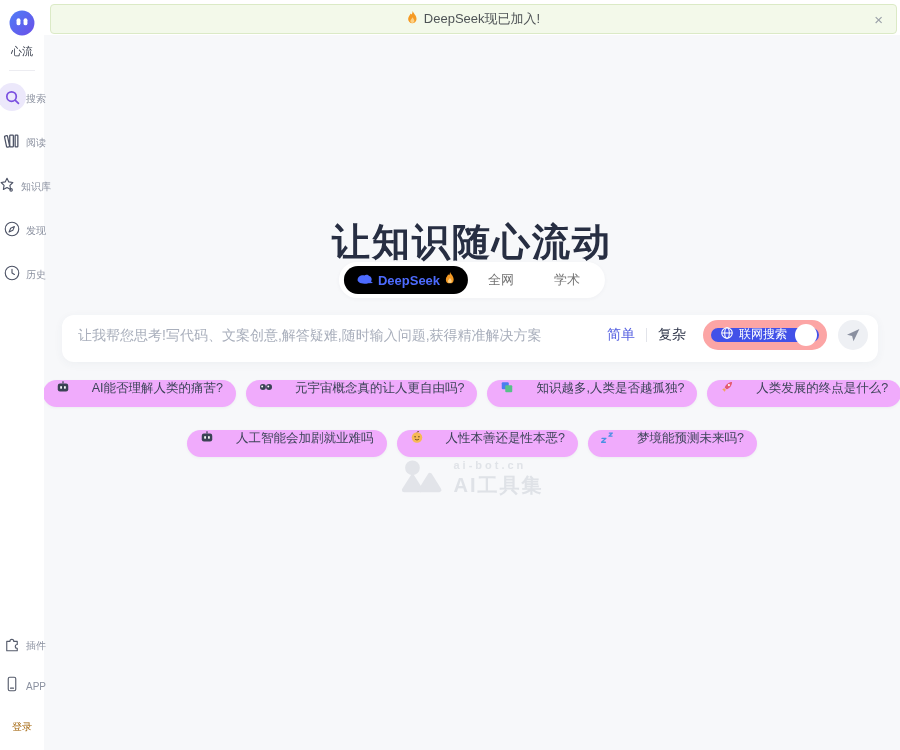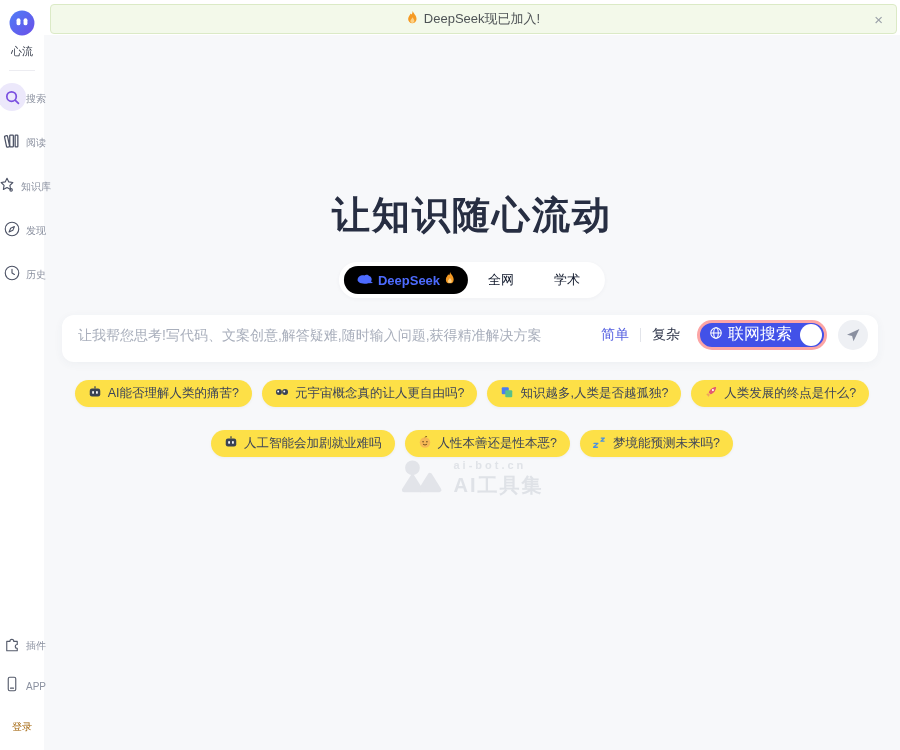--- a/index.html
+++ b/index.html
@@ -24,50 +24,50 @@
   
   .main { position:absolute; left:44px; top:0; width:856px; height:750px; background:#f7f8fa; }
   .topstrip { position:absolute; top:0; left:0; right:0; height:35px; background:#fff; }
   .banner { position:absolute; top:4px; left:6px; right:3px; height:30px; background:#f3f9ea;
             border:1px solid #dbeac6; border-radius:4px; display:flex; align-items:center; justify-content:center;
             font-size:13px; color:#4e5356; }
   .banner-inner { display:flex; align-items:center; gap:6px; }
   .banner-close { position:absolute; right:13px; top:50%; transform:translateY(-50%); color:#9aa0a8;
                   font-size:15px; line-height:1; cursor:pointer; }
 
-  .hero-title { position:absolute; top:190px; left:0; width:100%; text-align:center;
+  .hero-title { position:absolute; top:217px; left:0; width:100%; text-align:center;
                 font-size:38px; font-weight:600; letter-spacing:2px; color:#272e42; }
 
   .tabs { position:absolute; top:262px; left:50%; transform:translateX(-50%); height:36px; background:#fff;
           border-radius:18px; display:flex; align-items:center; padding:0 5px;
           box-shadow:0 1px 4px rgba(40,50,80,0.04); }
   .tab { height:28px; display:flex; align-items:center; gap:5px; padding:0 20px; border-radius:14px;
-         font-size:13px; color:#0f172a; cursor:pointer; white-space:nowrap; }
+         font-size:13px; color:#737373; cursor:pointer; white-space:nowrap; }
   .tab.active { background:#000000; color:#4d6bfe; font-weight:bold; padding:0 13px; }
 
   .searchbar { position:absolute; top:315px; left:18px; right:22px; height:47px; background:#fff;
                border-radius:12px; box-shadow:0 2px 10px rgba(60,70,100,0.05);
                display:flex; align-items:center; padding:0 10px 8px 16px; }
   .search-input { flex:1; border:none; outline:none; background:transparent; font-size:14px; color:#333;
                   font-family:"Liberation Sans","DejaVu Sans",sans-serif; min-width:0; }
   .search-input::placeholder { color:#a9afbc; }
   .mode-simple { color:#5560e1; font-size:14px; cursor:pointer; white-space:nowrap; }
   .mode-divider { width:1px; height:14px; background:#e2e4ea; margin:0 11px; }
   .mode-complex { color:#2b3247; font-size:14px; cursor:pointer; margin-right:17px; white-space:nowrap; }
-  .web-toggle { height:30px; background:#4251e8; border:3px solid #fca5a5; border-radius:16px; display:flex;
-                align-items:center; gap:5px; padding:0 2px 0 9px; color:#fff; font-size:16px; cursor:pointer;
+  .web-toggle { height:30px; background:#4251e8; border:8px solid #fca5a5; border-radius:16px; display:flex;
+                align-items:center; gap:5px; padding:0 2px 0 9px; color:#fff; font-size:12px; cursor:pointer;
                 white-space:nowrap; }
   .toggle-knob { width:22px; height:22px; background:#fff; border-radius:50%; margin-left:3px; }
   .send-btn { width:30px; height:30px; border-radius:50%; background:#eef0f4; display:flex; align-items:center;
               justify-content:center; margin-left:11px; cursor:pointer; flex:none; }
 
   .chips-row { position:absolute; left:0; right:0; display:flex; justify-content:center; gap:10px; }
   .chips-row.r1 { top:380px; }
   .chips-row.r2 { top:430px; }
-  .chip { height:27px; background:#fde047; border-radius:14px; display:flex; align-items:center; gap:6px;
+  .chip { height:27px; background:#f0abfc; border-radius:14px; display:flex; align-items:flex-start; gap:22px;
           padding:0 13px; font-size:12.5px; color:#3d4459; box-shadow:0 1px 3px rgba(40,50,80,0.05);
           cursor:pointer; white-space:nowrap; }
 
   .watermark { position:absolute; top:458px; left:50%; transform:translateX(-50%);
                display:flex; align-items:center; gap:7px; }
   .wm-text { display:flex; flex-direction:column; }
   .wm-line1 { font-size:11px; font-weight:bold; letter-spacing:3px; color:#e0e3e8; }
   .wm-line2 { font-size:20px; font-weight:bold; letter-spacing:2px; color:#dfe2e7; margin-top:1px; }
 </style>
 </head>

